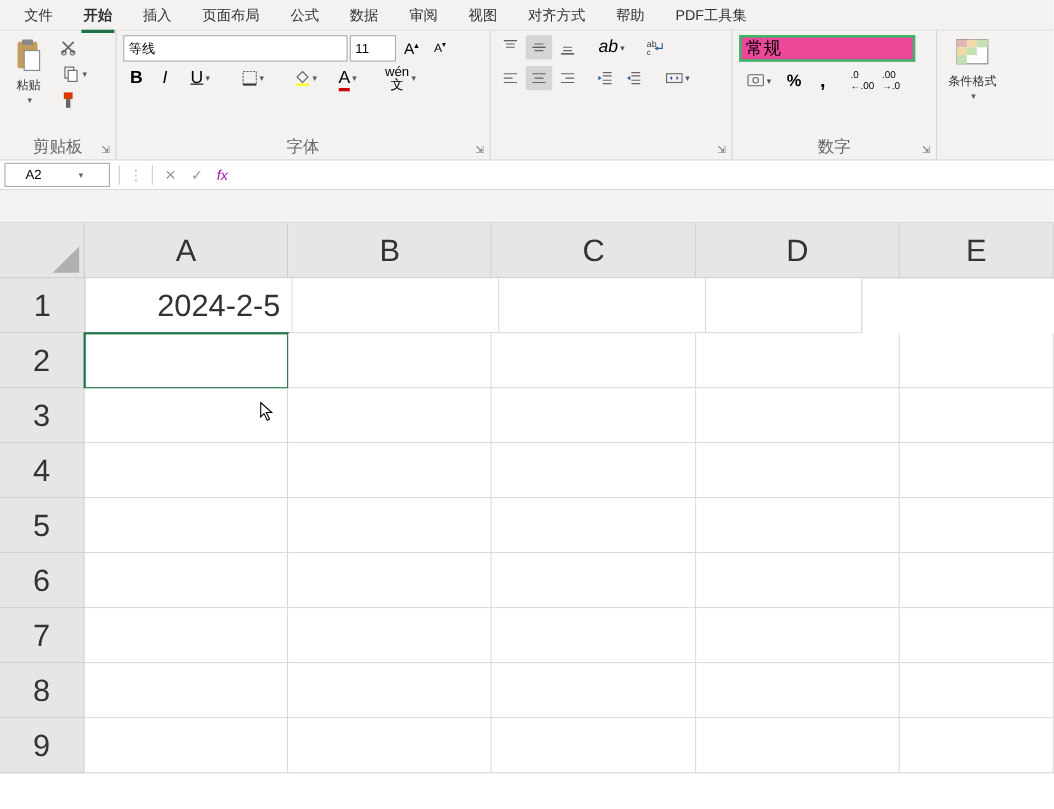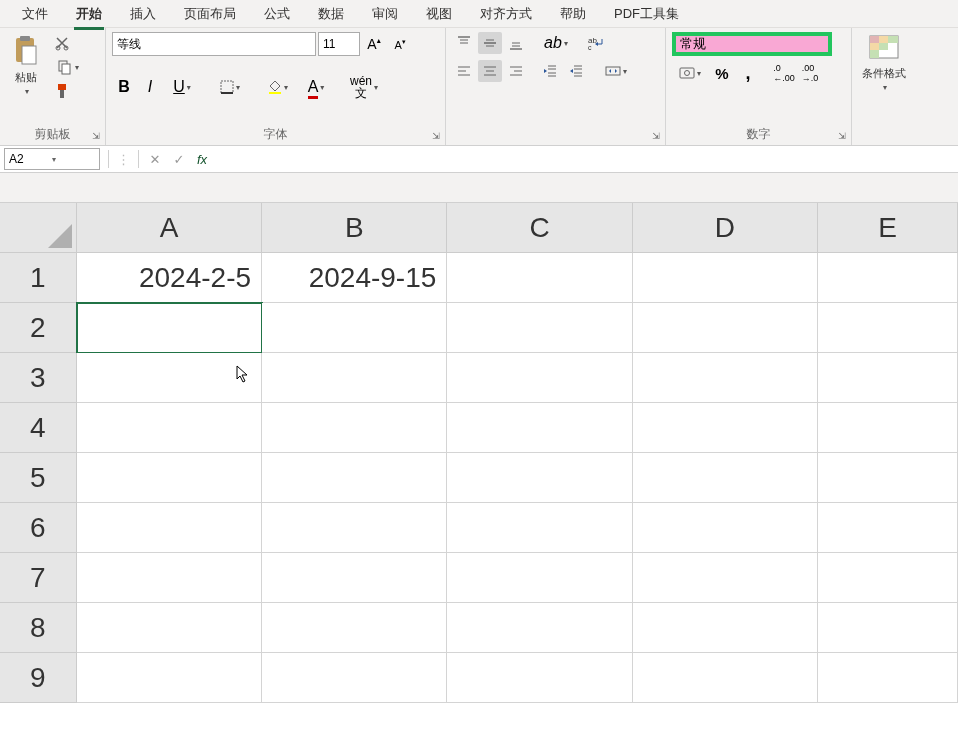--- a/index.html
+++ b/index.html
@@ -7,43 +7,43 @@
 
 
 .menubar { height: 28px; background: #f3f2f1; display: flex; align-items: center; padding: 0 8px; border-bottom: 1px solid #e1dfdd; gap: 0; }
 .menu-item { padding: 4px 14px; font-size: 13px; cursor: pointer; color: #323130; }
 .menu-item.active { font-weight: bold; position: relative; }
 .menu-item.active::after { content: ""; position: absolute; left: 12px; right: 12px; bottom: -3px; height: 3px; background: #217346; }
 
 
 .ribbon { height: 118px; background: #f3f2f1; display: flex; border-bottom: 1px solid #d0d0d0; }
 .ribbon-group { border-right: 1px solid #d5d5d5; display: flex; flex-direction: column; padding: 4px 6px 0 6px; position: relative; }
-.ribbon-group-label { font-size: 12px; color: #666; text-align: center; padding: 2px 0; margin-top: auto; }
+.ribbon-group-label { font-size: 15px; color: #666; text-align: center; padding: 2px 0; margin-top: auto; }
 .ribbon-group-body { display: flex; gap: 4px; align-items: flex-start; flex: 1; }
 .dialog-launcher { position: absolute; right: 2px; bottom: 2px; width: 14px; height: 14px; display: flex; align-items: center; justify-content: center; font-size: 9px; color: #666; cursor: pointer; }
 .big-btn { display: flex; flex-direction: column; align-items: center; gap: 2px; padding: 2px 4px; cursor: pointer; justify-content: flex-end; }
 .big-btn .lbl { font-size: 11px; color: #333; }
 .col { display: flex; flex-direction: column; gap: 2px; justify-content: center; }
 .row { display: flex; gap: 2px; align-items: center; }
 .icon-btn { width: 24px; height: 22px; display: flex; align-items: center; justify-content: center; cursor: pointer; border-radius: 2px; }
 .icon-btn.wide { width: 36px; }
 .dropdown-arrow { font-size: 8px; color: #555; margin-left: 2px; }
 .font-select { width: 204px; height: 24px; border: 1px solid #ababab; background: #fff; font-size: 12px; padding: 0 4px; }
 .size-select { width: 42px; height: 24px; border: 1px solid #ababab; background: #fff; font-size: 12px; padding: 0 4px; }
-.num-select { width: 160px; height: 24px; border: 4px solid #22c55e; background: #f9a8d4; font-size: 13px; padding: 0 4px; }
+.num-select { width: 160px; height: 24px; border: 2px solid #22c55e; background: #ec4899; font-size: 16px; padding: 0 4px; }
 .highlighted { background: #d5d5d5; }
 
 
 .formula-bar { height: 27px; background: #fff; display: flex; align-items: center; border-bottom: 1px solid #d0d0d0; }
-.name-box { width: 96px; height: 22px; border: 1px solid #ababab; background: #fff; margin: 0 4px; display: flex; align-items: center; padding: 0 4px; font-size: 12px; }
+.name-box { width: 96px; height: 22px; border: 1px solid #ababab; background: #fff; margin: 0 4px; display: flex; align-items: center; padding: 0 4px; font-size: 12px; text-align: center; }
 .name-box span { flex: 1; }
 .name-box .arr { font-size: 8px; color: #666; cursor: pointer; }
 .fx-sep { width: 1px; height: 18px; background: #d0d0d0; margin: 0 4px; }
 .fx-btn { width: 24px; height: 22px; display: flex; align-items: center; justify-content: center; color: #999; cursor: pointer; font-size: 13px; }
-.fx-label { font-style: italic; font-size: 13px; color: #14532d; margin: 0 6px; }
+.fx-label { font-style: italic; font-size: 13px; color: #a21caf; margin: 0 6px; }
 .formula-input { flex: 1; height: 22px; border: none; outline: none; font-size: 12px; padding: 0 4px; }
 .spacer-bar { height: 30px; background: #f3f2f1; border-bottom: 1px solid #d0d0d0; }
 
 
 .grid { display: flex; flex-direction: column; }
 .col-headers { display: flex; height: 50px; }
 .corner { width: 78px; background: #e6e6e6; border-right: 1px solid #ccc; border-bottom: 1px solid #ccc; position: relative; }
 .corner::after { content: ""; position: absolute; right: 4px; bottom: 4px; width: 0; height: 0; border-right: 24px solid #b0b0b0; border-top: 24px solid transparent; }
 .col-header { width: 188px; background: #e6e6e6; border-right: 1px solid #ccc; border-bottom: 1px solid #ccc; display: flex; align-items: center; justify-content: center; font-size: 28px; color: #333; cursor: pointer; }
 .col-header.last { width: 142px; }
@@ -108,21 +108,21 @@
               <rect x="6" y="7" width="4" height="8" fill="#666"></rect>
             </svg>
         </div>
       </div>
     </div>
     <div class="ribbon-group-label">剪贴板</div>
     <div class="dialog-launcher">⇲</div>
   </div>
 
   <div class="ribbon-group" style="width:340px">
-    <div class="ribbon-group-body" style="flex-direction:column;gap:20px">
+    <div class="ribbon-group-body" style="flex-direction:column;gap:4px">
       <div class="row">
         <input class="font-select" value="等线" style="">
         <input class="size-select" value="11" style="">
         <div class="icon-btn">
             <span style="font-size:14px">A<sup style="font-size:8px">▴</sup></span>
           </div>
         <div class="icon-btn">
             <span style="font-size:11px">A<sup style="font-size:7px">▾</sup></span>
           </div>
       </div>
@@ -340,21 +340,20 @@
     <div class="col-header">A</div>
     <div class="col-header">B</div>
     <div class="col-header">C</div>
     <div class="col-header">D</div>
     <div class="col-header last">E</div>
   </div>
 
   <div class="grid-row">
     <div class="row-header">1</div>
     <div class="cell">2024-2-5</div>
-    <div class="cell">2024-9-15</div>
     <div class="cell"></div>
     <div class="cell"></div>
     <div class="cell last"></div>
   </div>
   <div class="grid-row">
     <div class="row-header">2</div>
     <div class="cell selected"></div>
     <div class="cell"></div>
     <div class="cell"></div>
     <div class="cell"></div>

